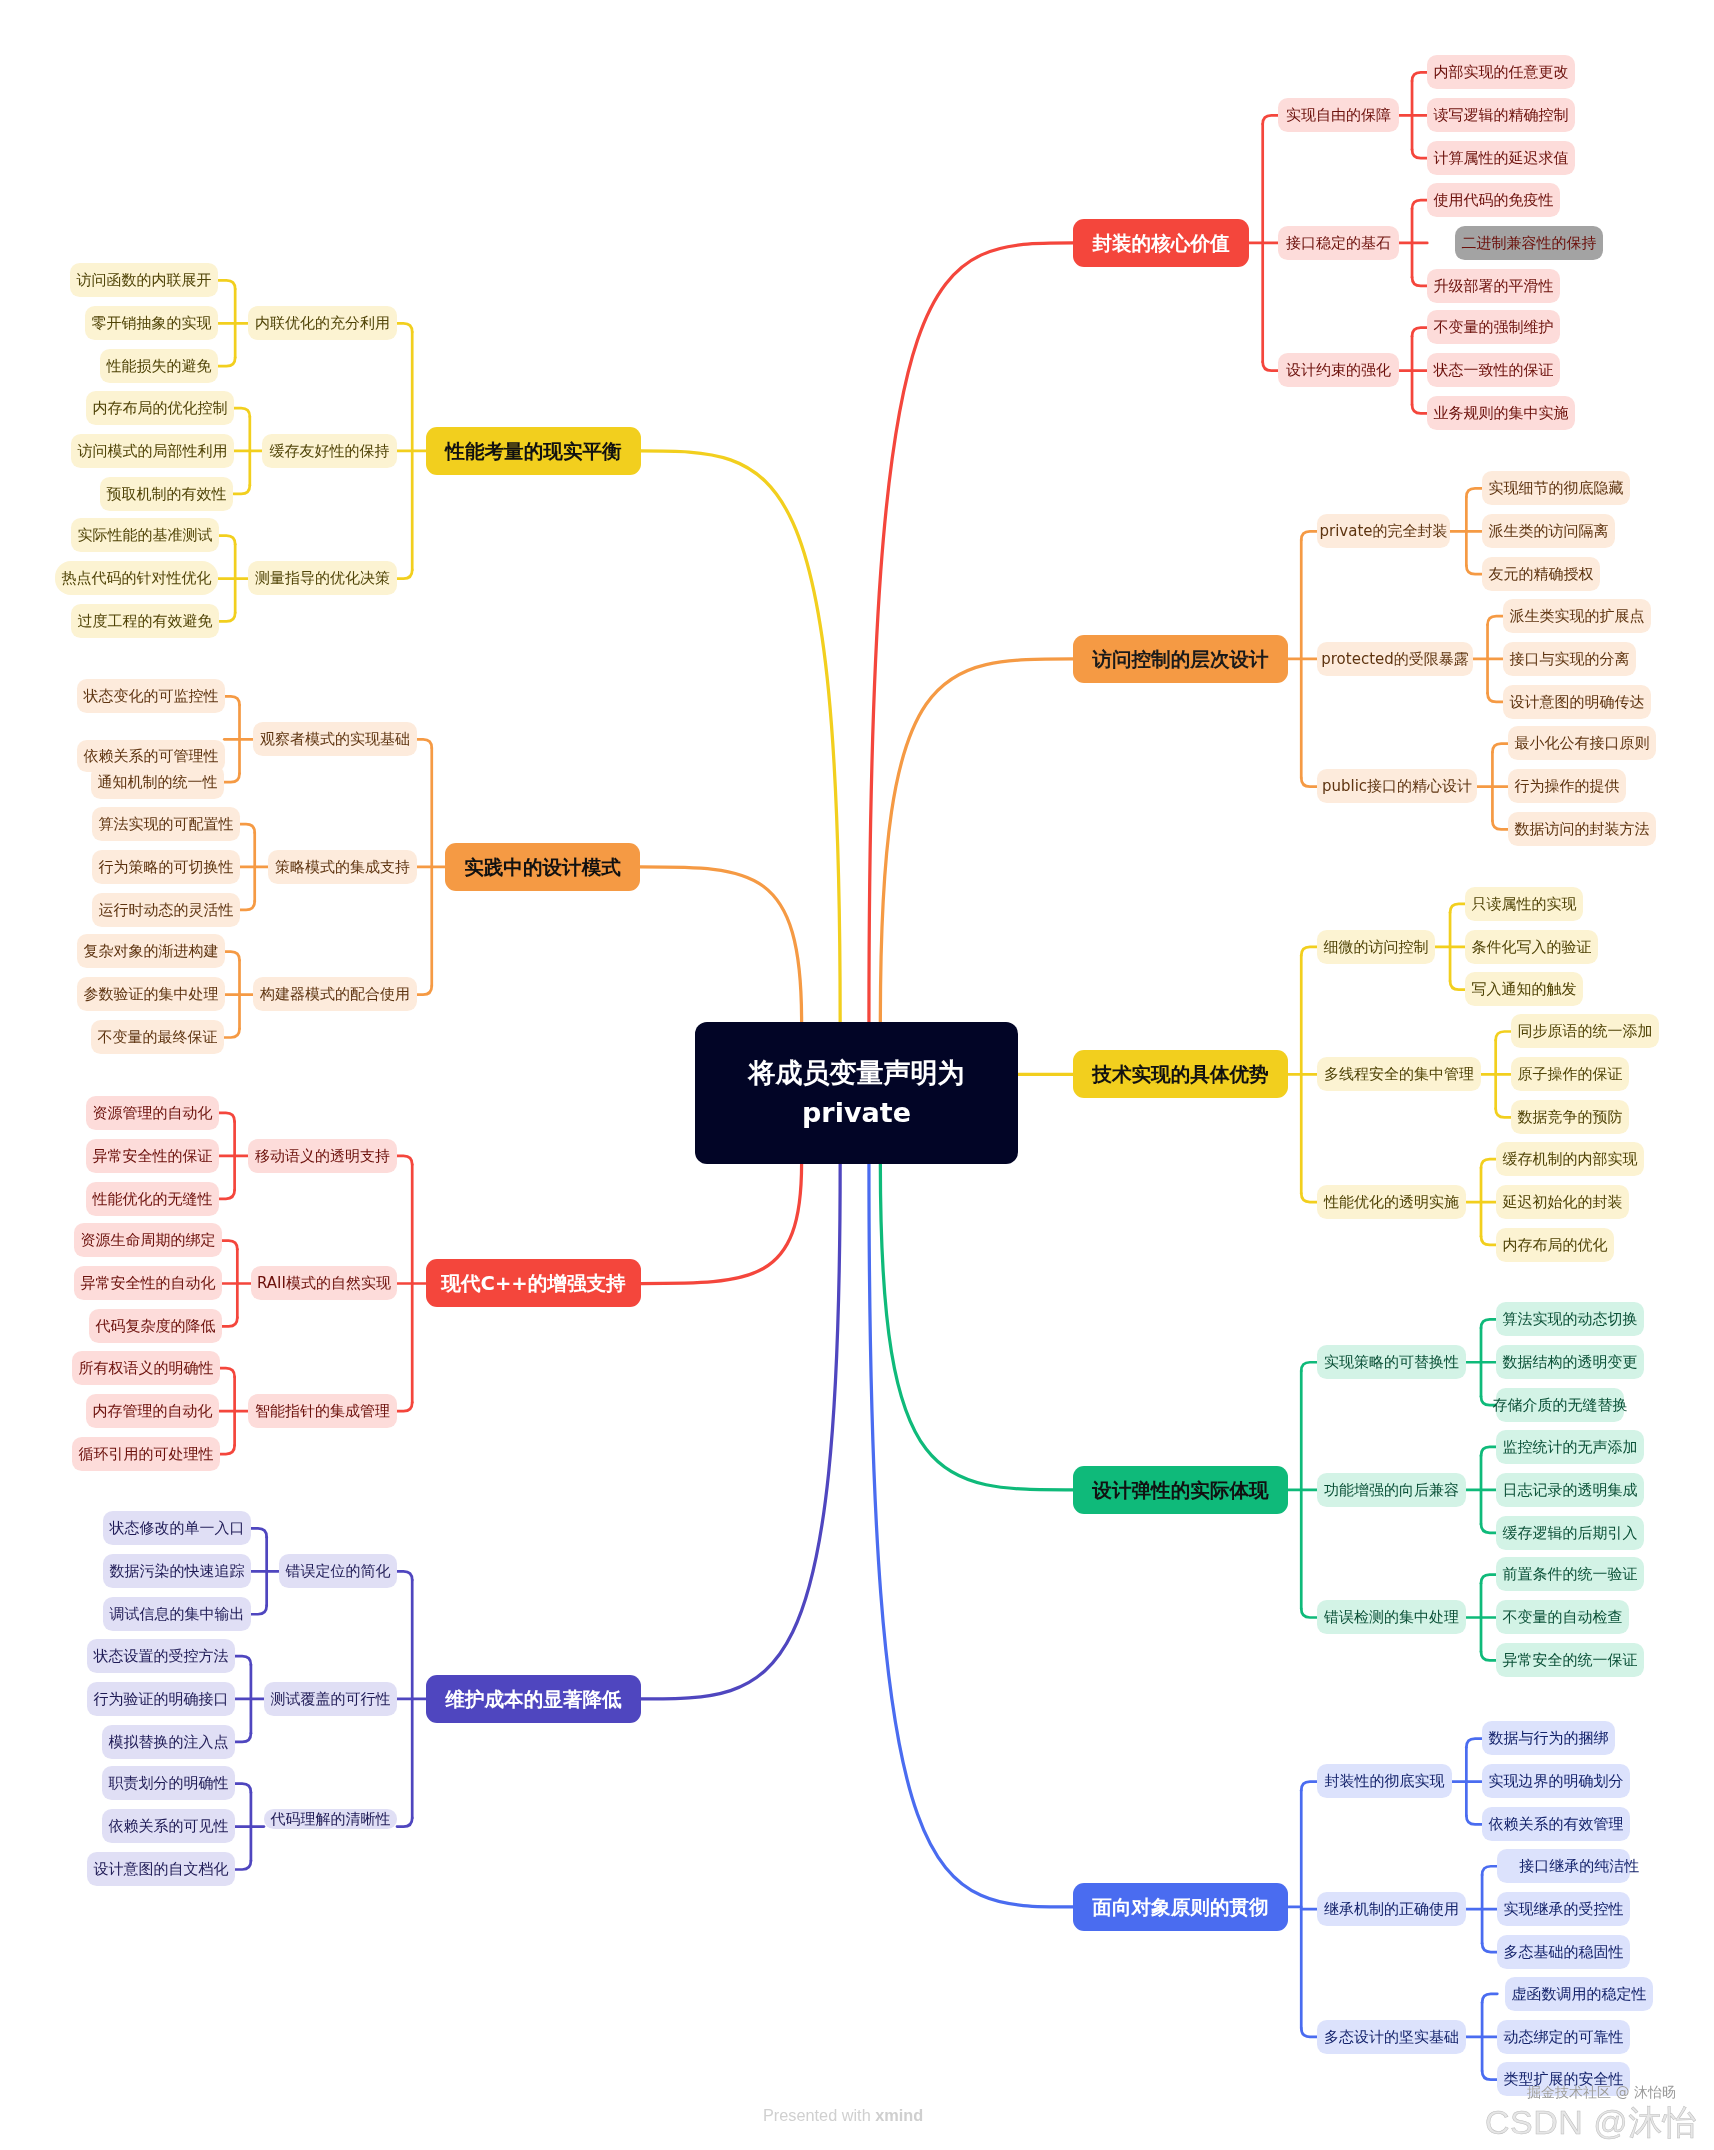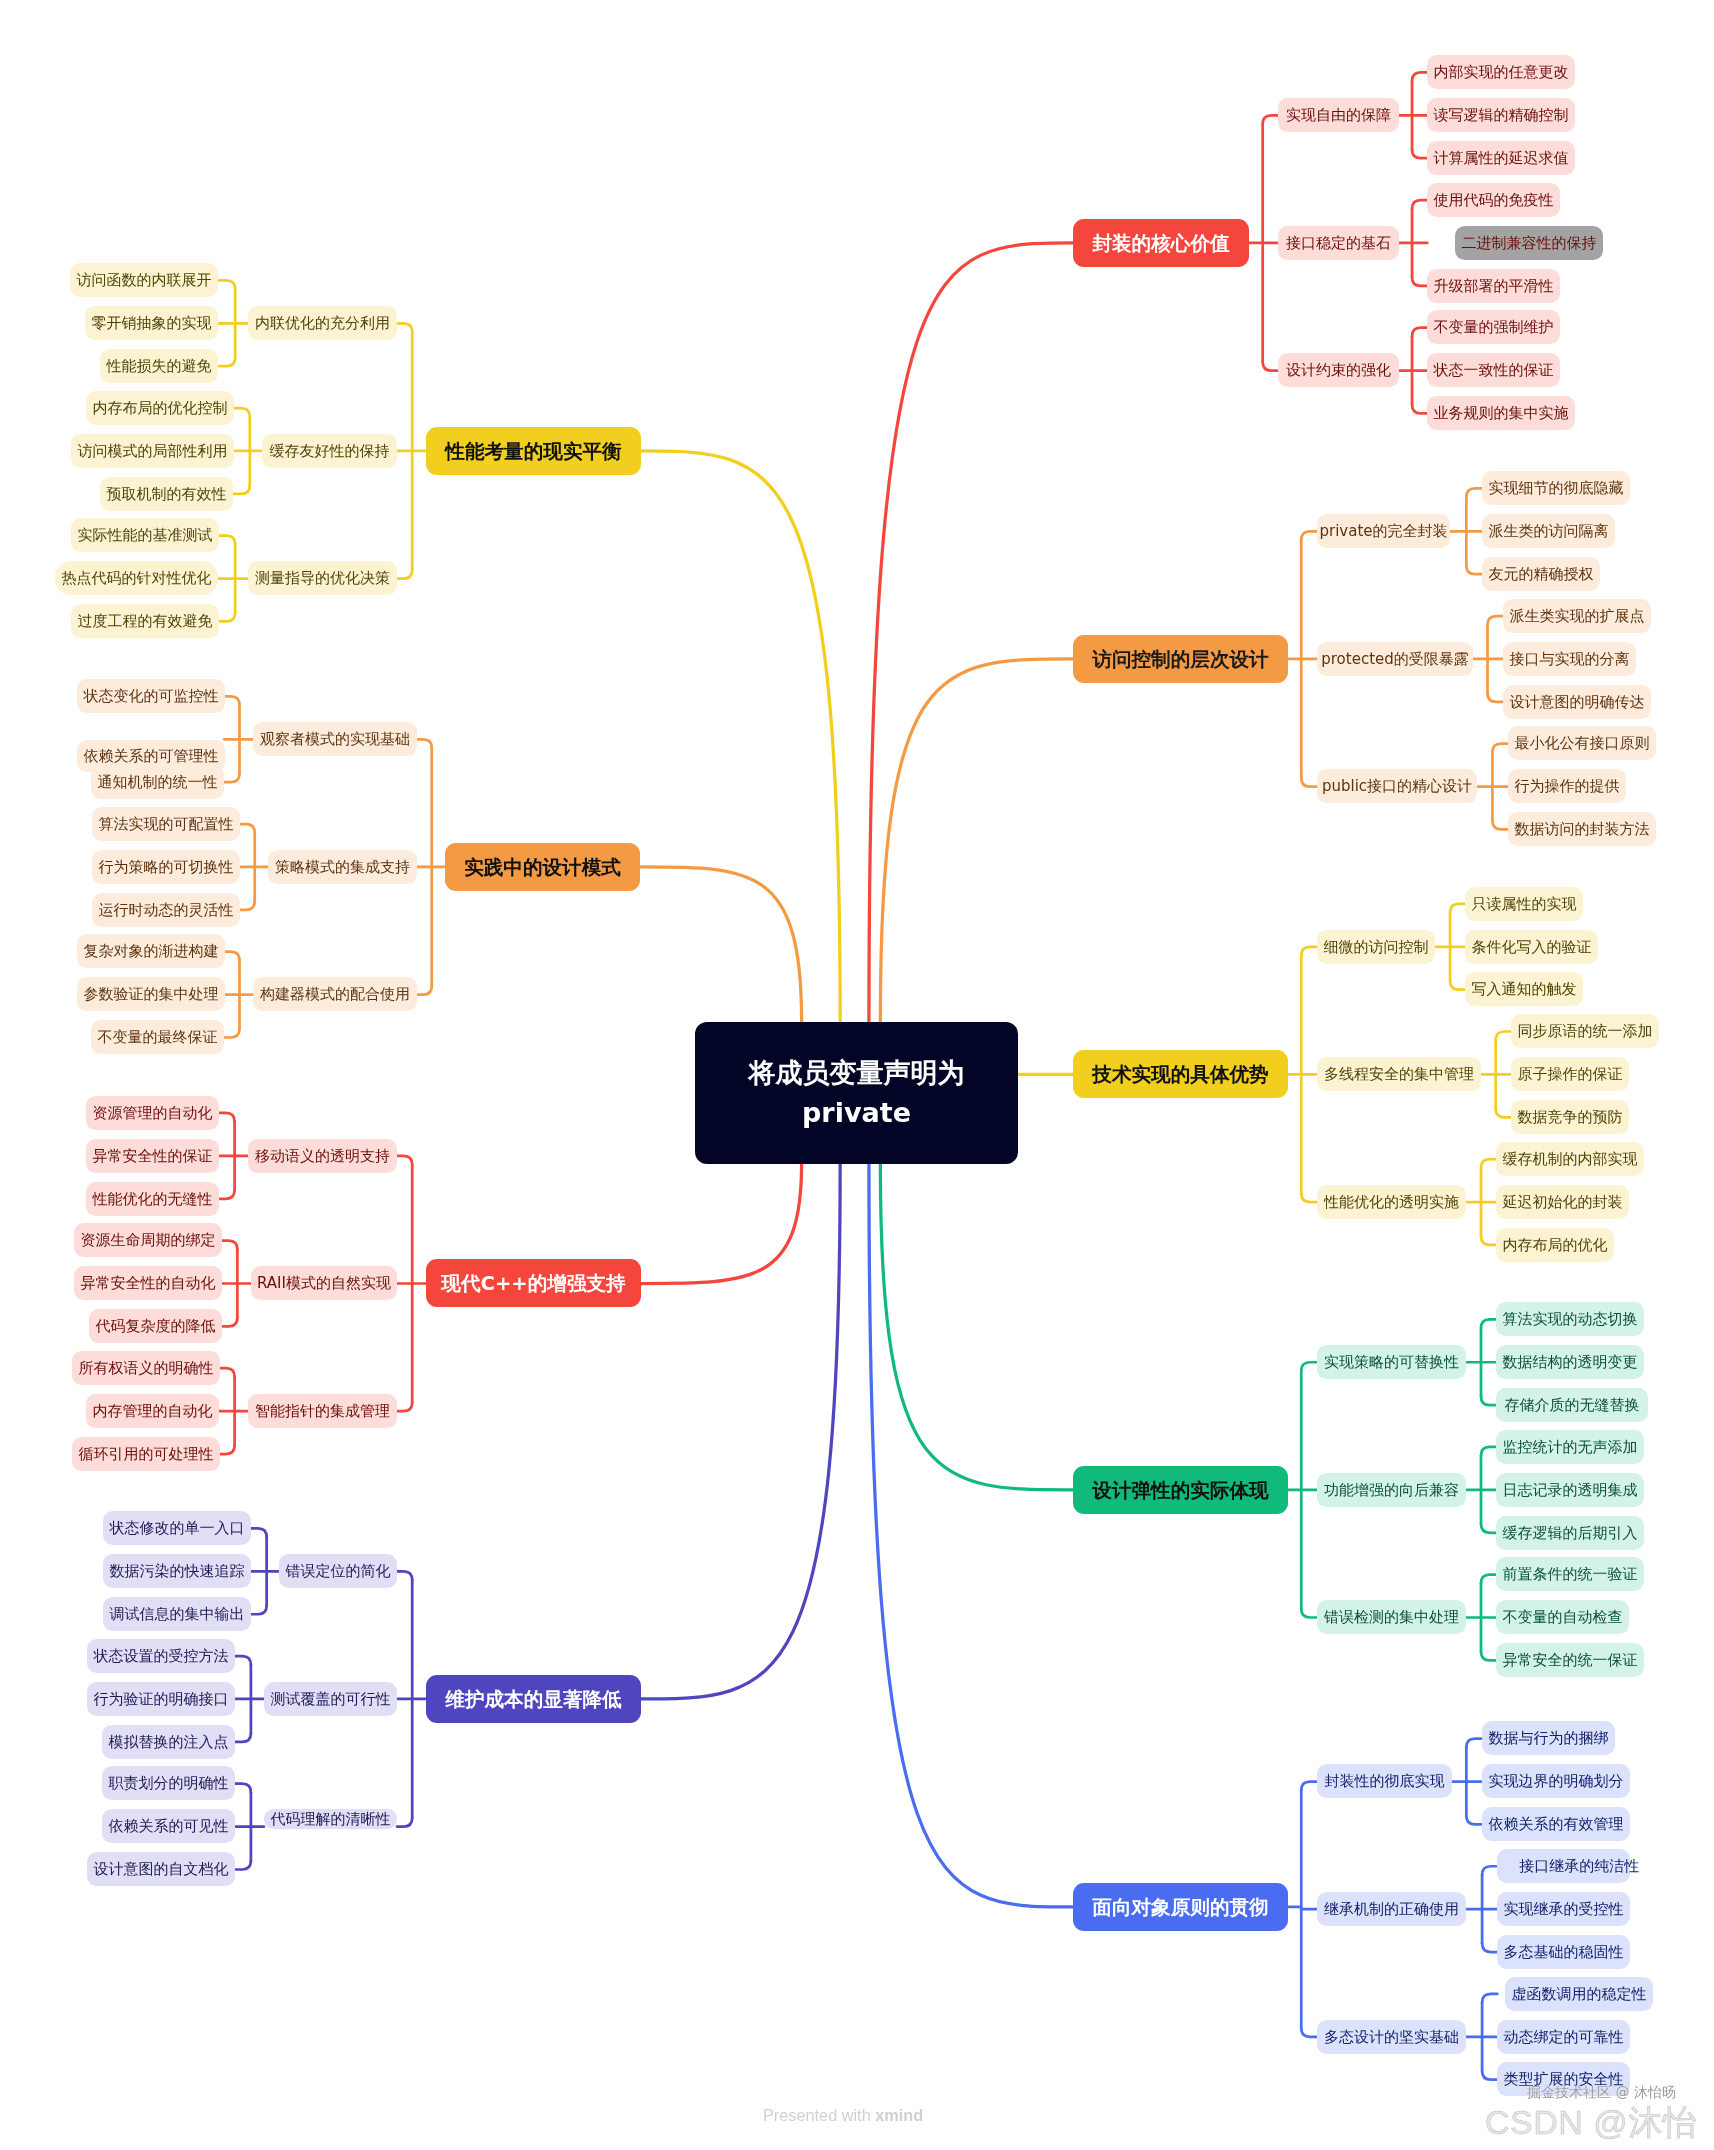--- a/index.html
+++ b/index.html
@@ -340,21 +340,21 @@
       </div>
       <div class="node mid" style="left: 1317px; top: 1345px; width: 149px; height: 34px; background: rgb(211, 243, 230); color: rgb(10, 80, 55);">
         <span>实现策略的可替换性</span>
       </div>
       <div class="node leaf" style="left: 1496px; top: 1302px; width: 148px; height: 34px; background: rgb(211, 243, 230); color: rgb(10, 80, 55);">
         <span>算法实现的动态切换</span>
       </div>
       <div class="node leaf" style="left: 1496px; top: 1345px; width: 148px; height: 34px; background: rgb(211, 243, 230); color: rgb(10, 80, 55);">
         <span>数据结构的透明变更</span>
       </div>
-      <div class="node leaf" style="left: 1496px; top: 1388px; width: 152px; height: 34px; background: rgb(211, 243, 230); color: rgb(10, 80, 55);">
+      <div class="node leaf" style="left: 1496px; top: 1388px; width: 128px; height: 34px; background: rgb(211, 243, 230); color: rgb(10, 80, 55);">
         <span>存储介质的无缝替换</span>
       </div>
       <div class="node mid" style="left: 1317px; top: 1473px; width: 149px; height: 34px; background: rgb(211, 243, 230); color: rgb(10, 80, 55);">
         <span>功能增强的向后兼容</span>
       </div>
       <div class="node leaf" style="left: 1496px; top: 1430px; width: 148px; height: 34px; background: rgb(211, 243, 230); color: rgb(10, 80, 55);">
         <span>监控统计的无声添加</span>
       </div>
       <div class="node leaf" style="left: 1496px; top: 1473px; width: 148px; height: 34px; background: rgb(211, 243, 230); color: rgb(10, 80, 55);">
         <span>日志记录的透明集成</span>

